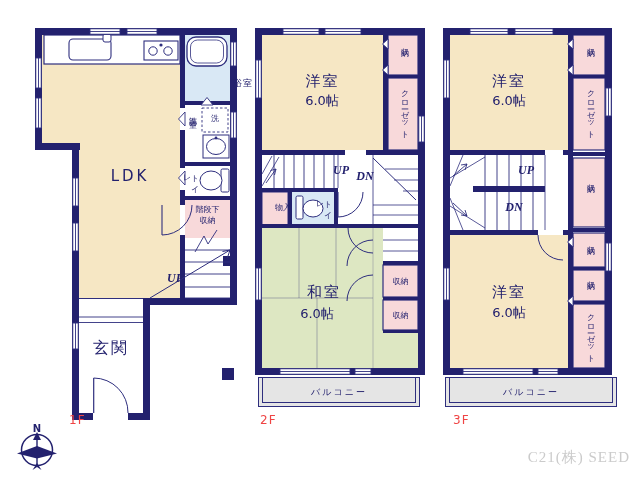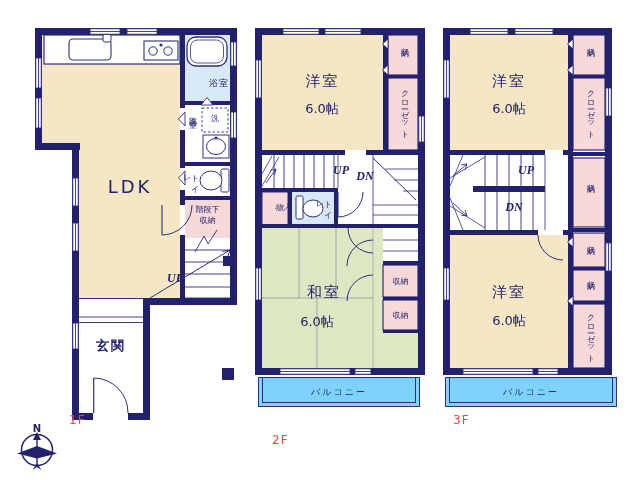--- a/index.html
+++ b/index.html
@@ -6,27 +6,27 @@
   html,body { width:640px; height:480px; background:#ffffff; overflow:hidden; }
   body { font-family:"DejaVu Sans", sans-serif; position:relative; }
   #canvas { position:absolute; left:0; top:0; width:640px; height:480px; background:#fff; }
   .floor { position:absolute; }
   .floor > svg { position:absolute; left:0; top:0; }
   .t { position:absolute; color:#23216e; line-height:1.15; white-space:nowrap; }
   .c { text-align:center; }
   .v { writing-mode:vertical-rl; text-orientation:upright; letter-spacing:2px; white-space:normal; line-height:1; }
   .s8  { font-size:8px; }
   .s9  { font-size:9px; }
-  .s10 { font-size:13px;font-weight:bold; }
-  .s13 { font-size:13px;margin-top:8px; }
+  .s10 { font-size:16px; }
+  .s13 { font-size:13px; }
   .s15 { font-size:15px; letter-spacing:2px; }
-  .s17 { font-size:18px; letter-spacing:3px;margin-top:9px; }
+  .s17 { font-size:15px; letter-spacing:3px; }
   .updn { font-family:"Liberation Serif", serif; font-style:italic; font-weight:700; font-size:12px; letter-spacing:0; }
   .floor-label { font-size:12px; color:#ef4444; letter-spacing:1px; }
-  .balcony { position:absolute; border:1.5px solid #2e2e7e; background:#7dd3fc; }
+  .balcony { position:absolute; border:1.5px solid #2e2e7e; background:#e5e5e5; }
   .balcony .inner { position:absolute; left:3px; right:3px; top:0; bottom:3px; border:1px solid #2e2e7e; border-top:none; }
   .balcony .blab { position:absolute; left:0; right:0; top:8px; text-align:center; font-size:9px; color:#23216e; letter-spacing:2px; }
   .watermark { position:absolute; left:502px; top:448px; width:128px; text-align:right;
                font-family:"Liberation Serif", serif; font-size:15px; color:#cbcbcb; letter-spacing:1px; }
   .north-label { position:absolute; left:30px; top:423px; width:14px; text-align:center;
                  font-size:10px; font-weight:700; color:#23216e; }
 </style>
 </head>
 <body>
 
@@ -137,21 +137,21 @@
         <line x1="127" y1="177" x2="127" y2="207" stroke-width="1.1"></line>
         <path d="M127 207 A30 30 0 0 0 157 177" stroke-width="1"></path>
         <line x1="44" y1="270.5" x2="108" y2="270.5" stroke-width="1.2"></line>
         <line x1="44" y1="289" x2="108" y2="289" stroke-width="0.9"></line>
         <line x1="44" y1="294.5" x2="108" y2="294.5" stroke-width="0.9"></line>
         <line x1="58.7" y1="350" x2="58.7" y2="385" stroke-width="1.2"></line>
         <path d="M58.7 350 A34.5 34.5 0 0 1 93 385" stroke-width="1"></path>
       </g>
     </svg>
     <div class="t s17 c" style="left:60px;top:140px;width:70px;">LDK</div>
-    <div class="t s9 c" style="left:150px;top:50px;width:68px;letter-spacing:1px;">浴室</div>
+    <div class="t s9 c" style="left:150px;top:50px;width:68px;letter-spacing:1px;text-align:right;">浴室</div>
     <div class="t s8 v" style="left:151px;top:82px;width:10px;height:52px;">洗面室</div>
     <div class="t s8 c" style="left:167px;top:86px;width:26px;">洗</div>
     <div class="t s8 v" style="left:153px;top:141px;width:10px;height:30px;">トイレ</div>
     <div class="t s8 c" style="left:150px;top:177px;width:45px;">階段下</div>
     <div class="t s8 c" style="left:150px;top:188px;width:45px;">収納</div>
     <div class="t updn c" style="left:128px;top:244px;width:24px;">UP</div>
     <div class="t s10 c" style="left:54px;top:311px;width:44px;letter-spacing:2px;">玄関</div>
   </section>
 
   <section class="floor" style="left:255px;top:28px;width:170px;height:379px;">
@@ -247,21 +247,21 @@
         <polygon points="133,11 127.5,16 133,21" fill="#fff" stroke-width="0.9"></polygon>
         <polygon points="133,37 127.5,42 133,47" fill="#fff" stroke-width="0.9"></polygon>
       </g>
     </svg>
     <div class="t s15 c" style="left:37px;top:45px;width:61px;">洋室</div>
     <div class="t s13 c" style="left:39px;top:66px;width:56px;">6.0帖</div>
     <div class="t s8 v" style="left:143px;top:13px;width:10px;height:30px;">収納</div>
     <div class="t s8 v" style="left:143px;top:56px;width:10px;height:62px;letter-spacing:1px;">クローゼット</div>
     <div class="t updn c" style="left:74px;top:136px;width:24px;">UP</div>
     <div class="t updn c" style="left:98px;top:142px;width:24px;">DN</div>
-    <div class="t s8 c" style="left:7px;top:175px;width:42px;font-style:italic;">物入</div>
+    <div class="t s8 c" style="left:7px;top:175px;width:42px;">物入</div>
     <div class="t s8 v" style="left:66px;top:167px;width:10px;height:30px;">トイレ</div>
     <div class="t s15 c" style="left:38px;top:256px;width:48px;text-align:right;">和室</div>
     <div class="t s13 c" style="left:42px;top:279px;width:40px;">6.0帖</div>
     <div class="t s8 c" style="left:134px;top:249px;width:23px;">収納</div>
     <div class="t s8 c" style="left:134px;top:283px;width:23px;">収納</div>
     <div class="balcony" style="left:3px;top:349px;width:162px;height:30px;">
       <div class="inner"></div>
       <div class="blab">バルコニー</div>
     </div>
   </section>
@@ -356,26 +356,27 @@
     <div class="t s8 v" style="left:141px;top:211px;width:10px;height:28px;">収納</div>
     <div class="t s8 v" style="left:141px;top:246px;width:10px;height:28px;">収納</div>
     <div class="t s8 v" style="left:141px;top:280px;width:10px;height:58px;letter-spacing:1px;">クローゼット</div>
     <div class="balcony" style="left:2px;top:349px;width:172px;height:30px;">
       <div class="inner"></div>
       <div class="blab">バルコニー</div>
     </div>
   </section>
 
   <div class="t floor-label" style="left:69px;top:414px;">1F</div>
-  <div class="t floor-label" style="left:272px;top:414px;margin-top:20px;">2F</div>
+  <div class="t floor-label" style="left:260px;top:414px;">2F</div>
   <div class="t floor-label" style="left:443px;top:414px;margin-left:10px;">3F</div>
 
   <svg style="position:absolute;left:14px;top:426px;" width="48" height="48" viewBox="0 0 48 48">
     <circle cx="23" cy="24" r="15.5" fill="none" stroke="#23216e" stroke-width="1.5"></circle>
     <line x1="23" y1="10" x2="23" y2="41" stroke="#23216e" stroke-width="1.4"></line>
     <polygon points="23,6 19,14 27,14" fill="#23216e"></polygon>
     <polygon points="3,27.5 23,20 43,27.5 23,32.5" fill="#23216e"></polygon>
     <polygon points="23,37 18.5,44 23,41 27.5,44" fill="#23216e"></polygon>
   </svg>
   <div class="north-label">N</div>
 
+  <div class="watermark">C21(株) SEED</div>
 
 </div>
 
 </body></html>

